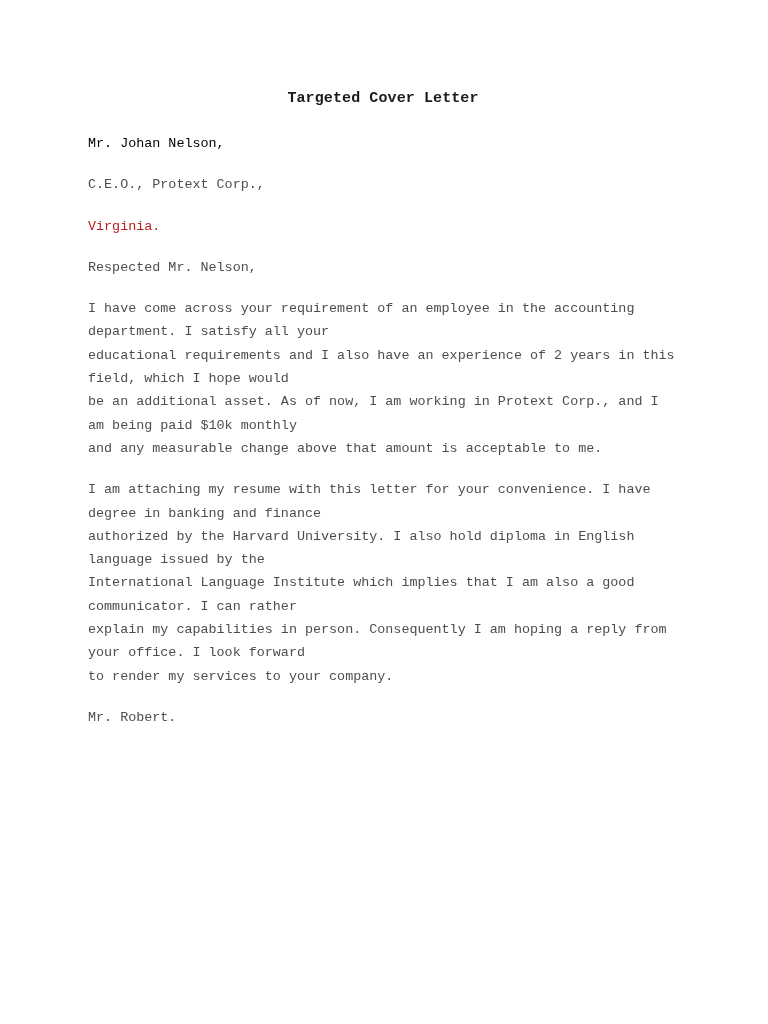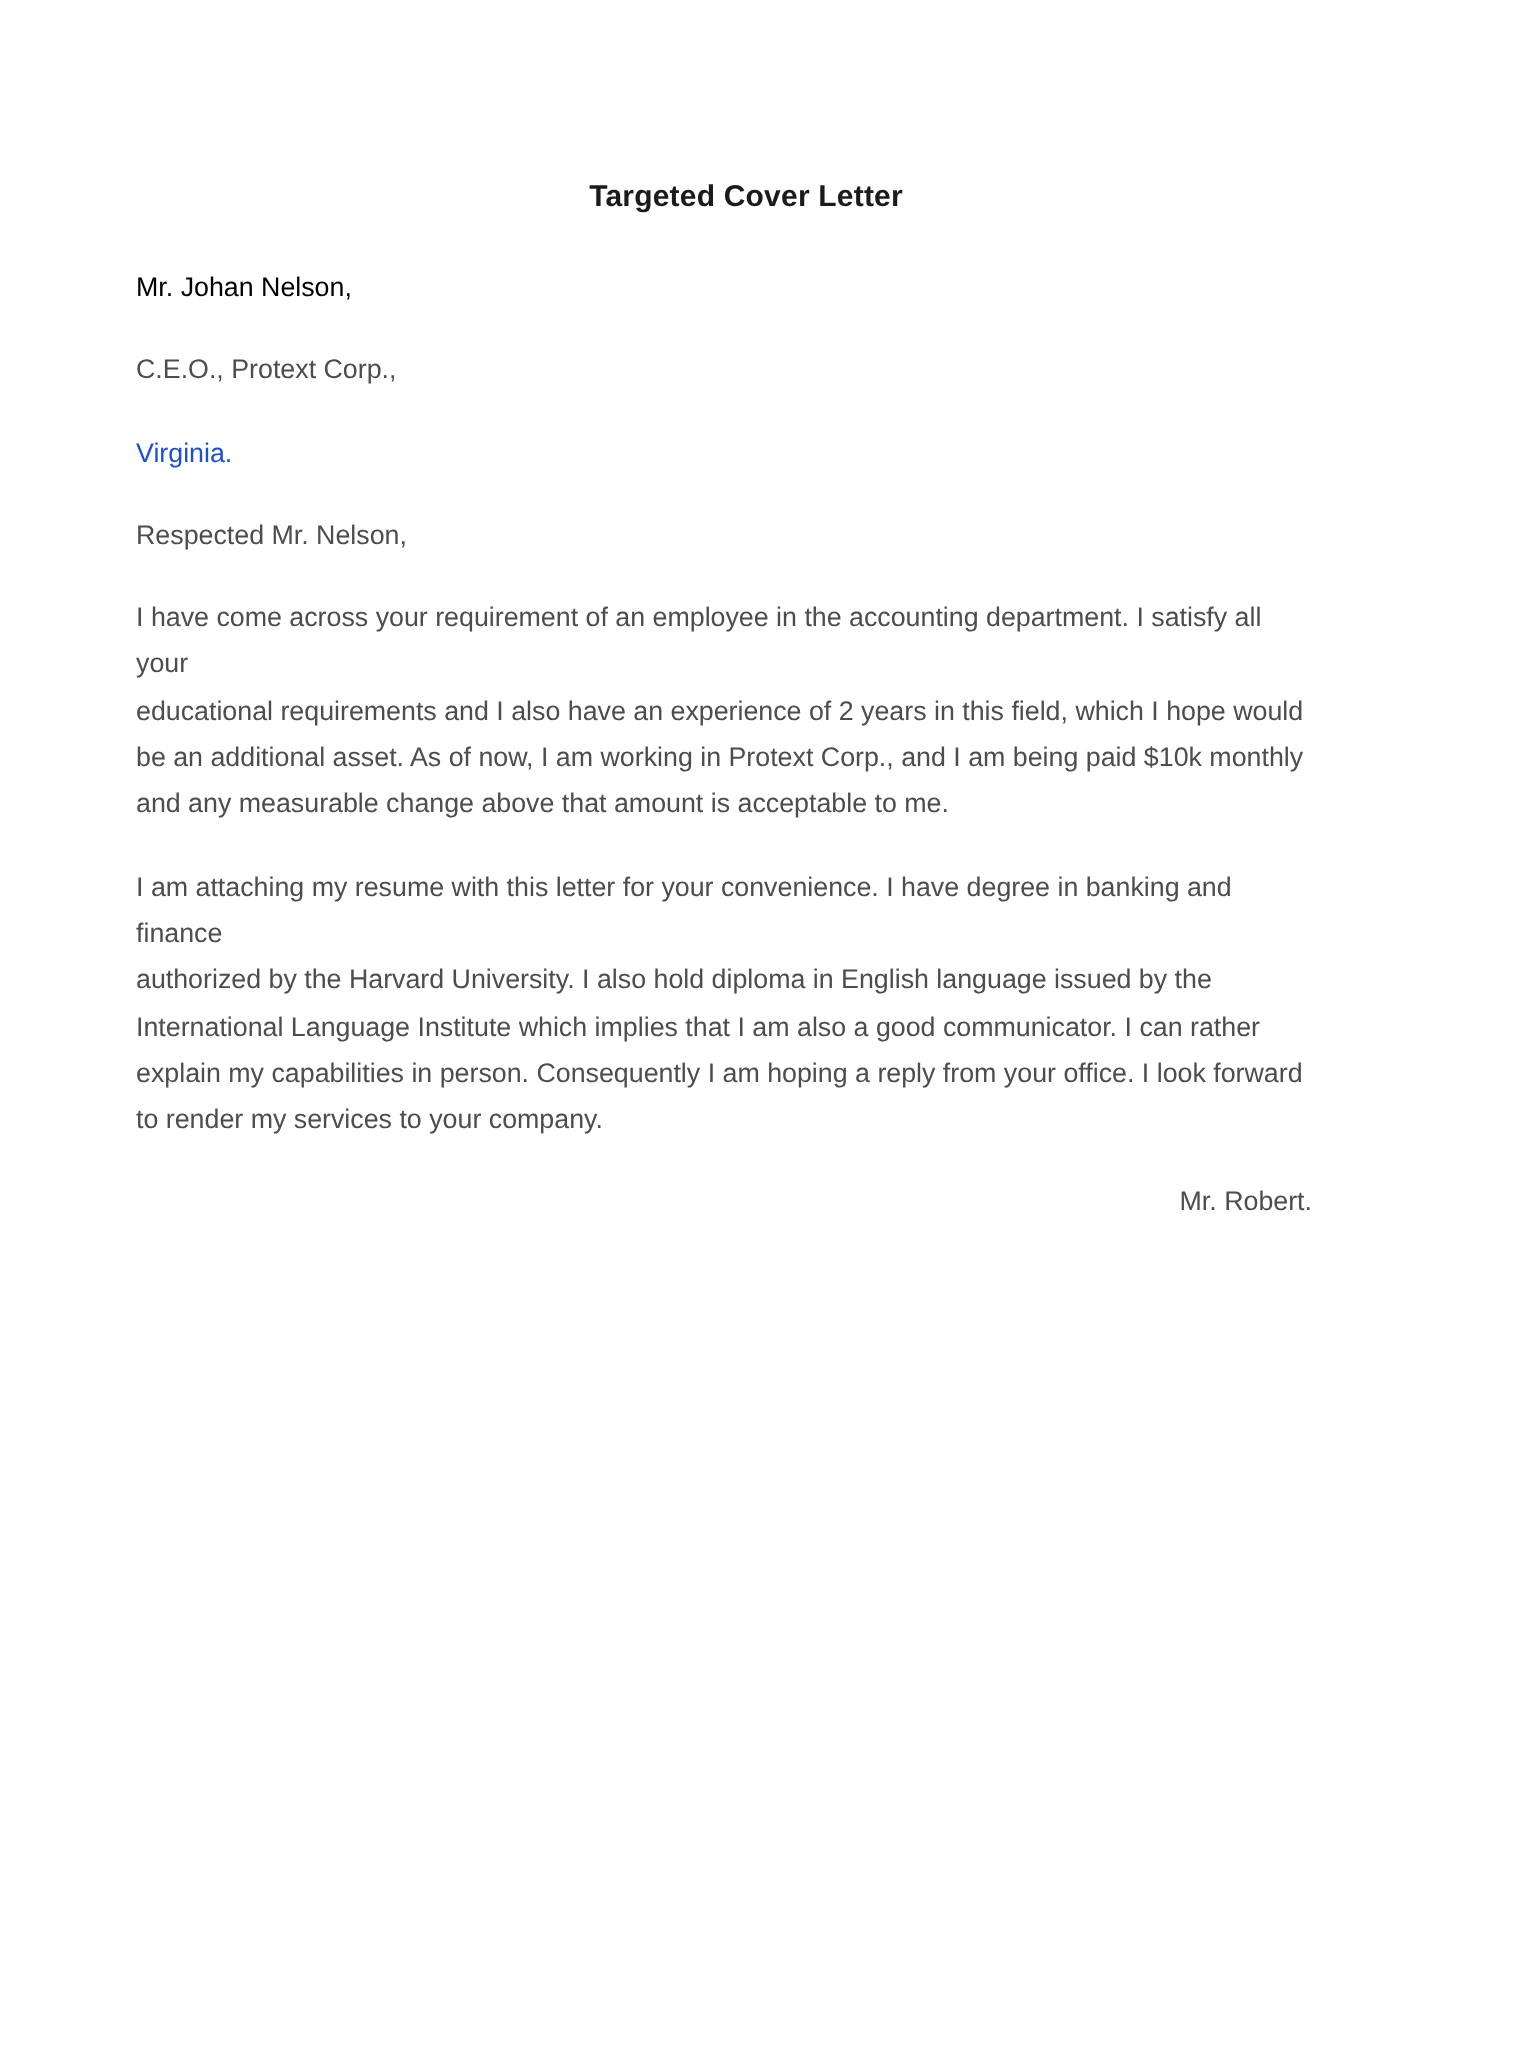--- a/index.html
+++ b/index.html
@@ -11,21 +11,22 @@
     position: relative;
     width: 768px;
     height: 1024px;
     background: #ffffff;
     overflow: hidden;
     box-sizing: border-box;
     font-family: "Liberation Sans", sans-serif;
   }
   .content {
     box-sizing: border-box;
-    padding: 91px 90px 0 68px;
+    padding: 91px 90px 0 88px;
+    font-family: Liberation Mono, monospace;
   }
   .doc-title {
     margin: 0;
     text-align: center;
     font-size: 15px;
     line-height: 16px;
     font-weight: 700;
     color: #1b1b1b;
     letter-spacing: 0.1px;
   }
@@ -47,32 +48,32 @@
 <div class="page" style="background: rgb(255, 255, 255);">
   <div class="content">
 
     <h1 class="doc-title" style="color: rgb(27, 27, 27);">Targeted Cover Letter</h1>
 
     <p class="block first-after-title" style="color: #000000;">Mr. Johan Nelson,</p>
 
     <p class="block" style="color: rgb(77, 77, 77);">C.E.O., Protext Corp.,</p>
 
 
-    <p class="block" style="color: #1d4ed8;">Virginia.</p>
+    <p class="block" style="color: #b91c1c;">Virginia.</p>
 
     <p class="block" style="color: rgb(77, 77, 77);">Respected Mr. Nelson,</p>
 
     <p class="block" style="color: rgb(77, 77, 77);">I have come across your requirement of an employee in the accounting department. I satisfy all your
 educational requirements and I also have an experience of 2 years in this field, which I hope would
 be an additional asset. As of now, I am working in Protext Corp., and I am being paid $10k monthly
 and any measurable change above that amount is acceptable to me.</p>
 
     <p class="block" style="color: rgb(77, 77, 77);">I am attaching my resume with this letter for your convenience. I have degree in banking and finance
 authorized by the Harvard University. I also hold diploma in English language issued by the
 International Language Institute which implies that I am also a good communicator. I can rather
 explain my capabilities in person. Consequently I am hoping a reply from your office. I look forward
 to render my services to your company.</p>
 
 
-    <p class="block" style="color: rgb(77, 77, 77); text-align: right;">Mr. Robert.</p>
+    <p class="block" style="color: rgb(77, 77, 77);">Mr. Robert.</p>
 
   </div>
 </div>
 
 </body></html>

